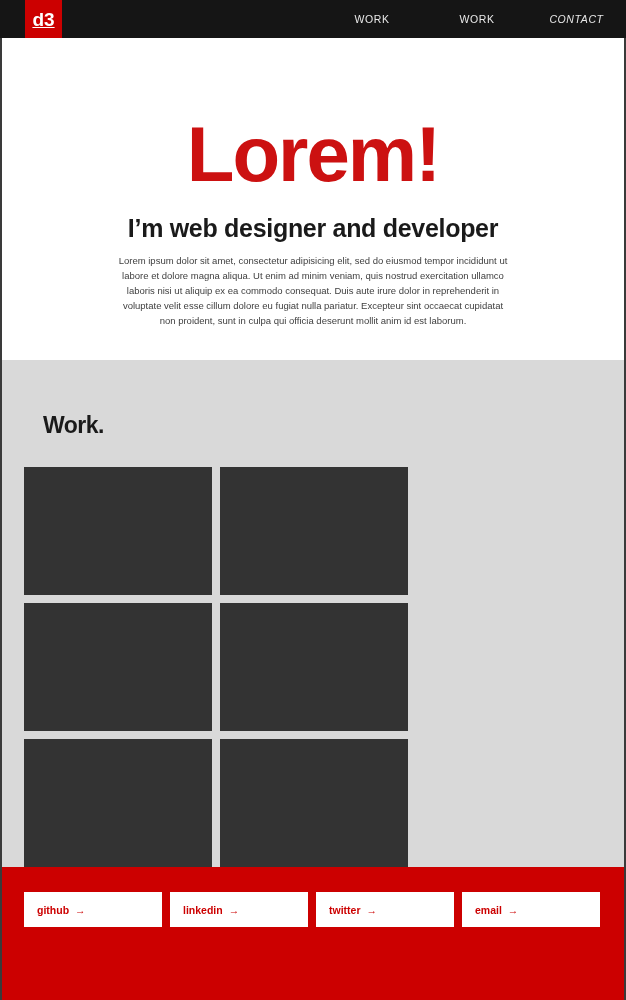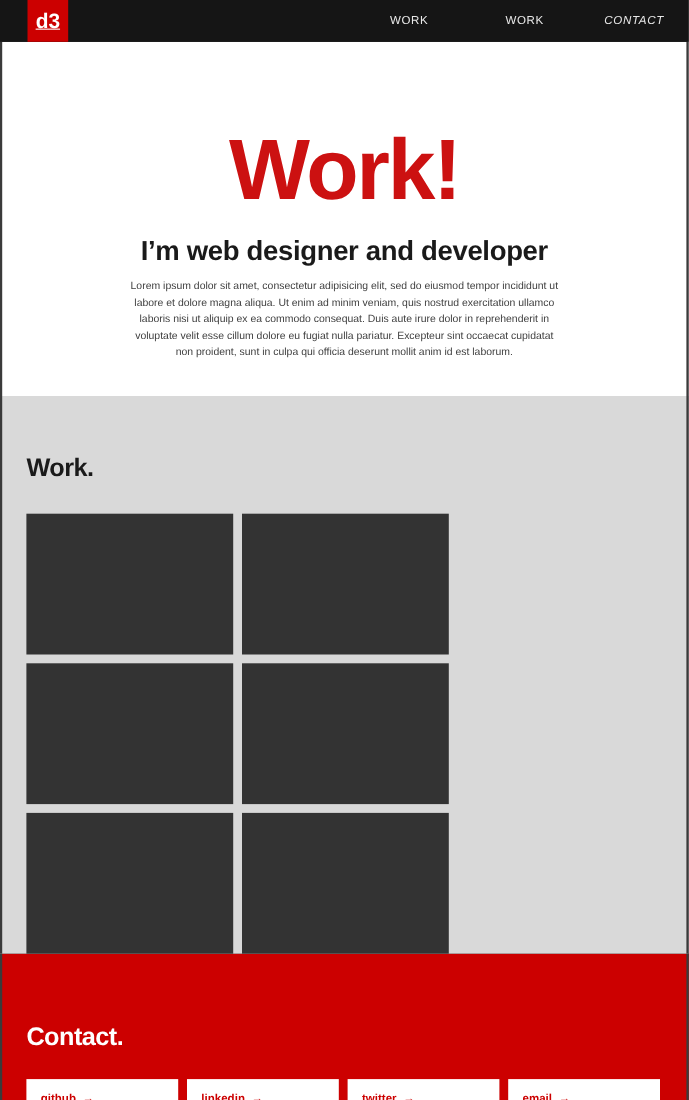--- a/index.html
+++ b/index.html
@@ -112,20 +112,21 @@
     border-left:2px solid #3a3a3a;
     border-right:2px solid #3a3a3a;
     padding:0 22px;
     position:relative;
   }
   .section-title {
     font-size:23px;
     font-weight:bold;
     color:#1a1a1a;
     letter-spacing:-0.5px;
+    margin-left:19px;
   }
   .work .section-title { padding-top:52px; }
   .grid {
     margin-top:28px;
     display:flex;
     flex-wrap:wrap;
     gap:8px;
   }
   .thumb {
     width:188px;
@@ -174,39 +175,38 @@
   <div class="header">
     <div class="logo">d3</div>
     <div class="nav">
       <a class="nav-about">WORK</a>
       <a class="nav-work">WORK</a>
       <a class="nav-contact">CONTACT</a>
     </div>
   </div>
 
   <div class="hero">
-    <h1>Work!</h1>
+    <h1>Lorem!</h1>
     <h2>I’m web designer and developer</h2>
     <p>Lorem ipsum dolor sit amet, consectetur adipisicing elit, sed do eiusmod tempor incididunt ut labore et dolore magna aliqua. Ut enim ad minim veniam, quis nostrud exercitation ullamco laboris nisi ut aliquip ex ea commodo consequat. Duis aute irure dolor in reprehenderit in voluptate velit esse cillum dolore eu fugiat nulla pariatur. Excepteur sint occaecat cupidatat non proident, sunt in culpa qui officia deserunt mollit anim id est laborum.</p>
   </div>
 
   <div class="work">
     <div class="section-title">Work.</div>
     <div class="grid">
       <div class="thumb"></div>
       <div class="thumb"></div>
       <div class="thumb"></div>
       <div class="thumb"></div>
       <div class="thumb"></div>
       <div class="thumb"></div>
     </div>
   </div>
 
   <div class="contact">
-    <div class="section-title">Contact.</div>
     <div class="links">
       <a class="link-box">
         <span>github</span>
         <span class="arrow">→</span>
       </a>
       <a class="link-box">
         <span>linkedin</span>
         <span class="arrow">→</span>
       </a>
       <a class="link-box">

